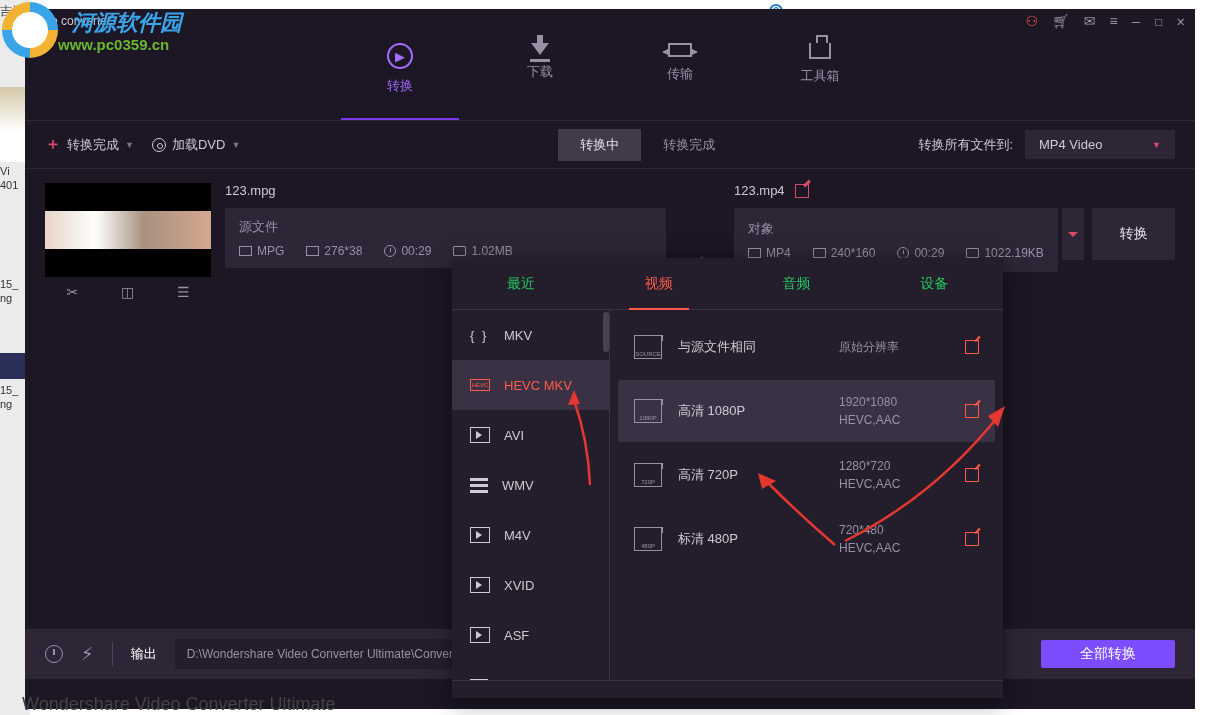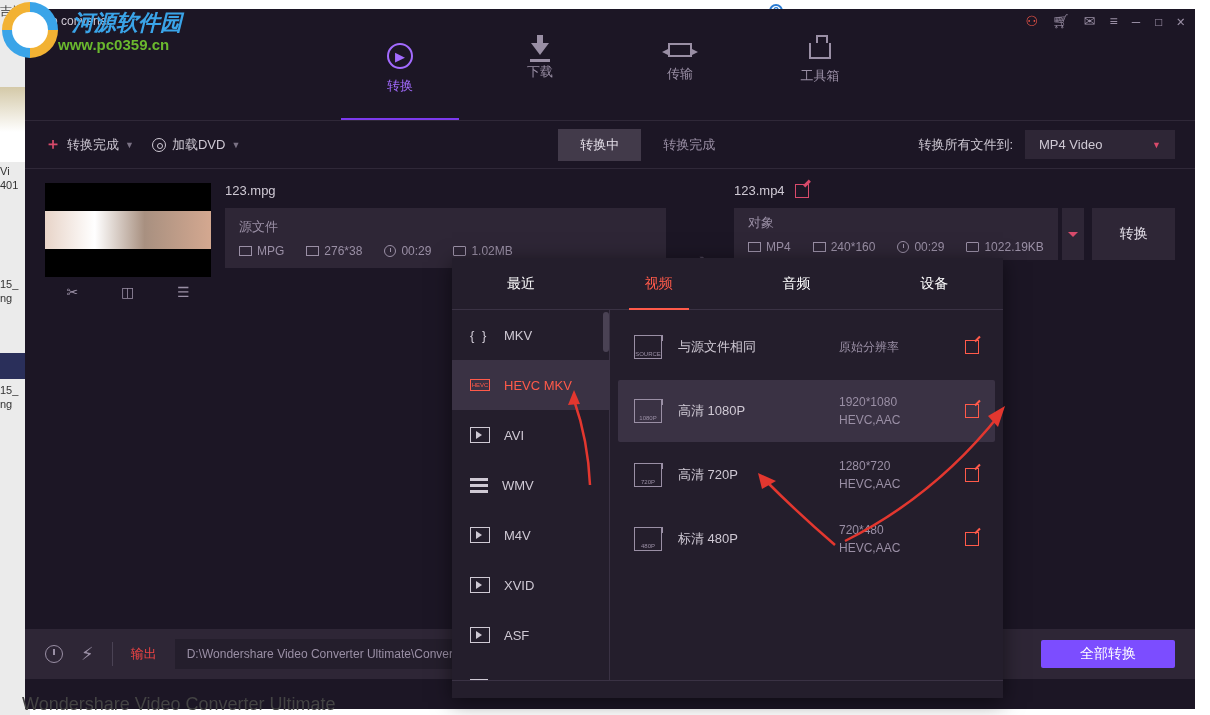--- a/index.html
+++ b/index.html
@@ -58,27 +58,27 @@
 .meta-ic{width:13px;height:10px;border:1px solid #9a8fa5;position:relative}
 .clock-ic{width:12px;height:12px;border:1px solid #9a8fa5;border-radius:50%;position:relative}
 .clock-ic::after{content:"";position:absolute;top:2px;left:5px;width:1px;height:4px;background:#9a8fa5}
 .folder-ic{width:13px;height:10px;border:1px solid #9a8fa5;border-radius:1px}
 .arrow-col{width:40px;display:flex;align-items:center;justify-content:center;padding-top:36px}
 .big-arrow{color:#4a4254;font-size:22px}
 .dst-block{flex:1;min-width:0}
 .dst-head{display:flex;align-items:center;gap:10px;margin-bottom:10px}
 .edit-ic{width:14px;height:14px;border:1.5px solid #d84a6b;display:inline-block;position:relative}
 .edit-ic::after{content:"";position:absolute;top:-3px;right:-3px;width:8px;height:3px;background:#d84a6b;transform:rotate(-45deg)}
-.dst-box{background:#2e2636;padding:6px 14px;display:flex;align-items:flex-start}
+.dst-box{background:#2e2636;padding:12px 14px;display:flex;align-items:flex-start}
 .dd-btn{width:36px;height:52px;background:#2e2636;margin-left:4px;display:flex;align-items:center;justify-content:center;cursor:pointer;position:relative}
 .dd-btn::after{content:"";border-left:5px solid transparent;border-right:5px solid transparent;border-top:5px solid #d84a6b}
 .convert-btn{width:132px;height:52px;background:#2e2636;color:#e5e0ea;display:flex;align-items:center;justify-content:center;cursor:pointer;margin-left:8px;font-size:14px}
 .dropdown{position:absolute;top:258px;left:452px;width:551px;height:440px;background:#241e2c;box-shadow:0 4px 20px rgba(0,0,0,.5);z-index:10}
 .dd-tabs{height:52px;display:flex;border-bottom:1px solid #3a3244}
-.dd-tab{flex:1;display:flex;align-items:center;justify-content:center;color:#ffffff;cursor:pointer;font-size:14px;position:relative}
+.dd-tab{flex:1;display:flex;align-items:center;justify-content:center;color:#22c55e;cursor:pointer;font-size:14px;position:relative}
 .dd-tab.active{color:#ff5a4a}
 .dd-tab.active::after{content:"";position:absolute;bottom:-1px;left:50%;transform:translateX(-50%);width:60px;height:2px;background:#ff5a4a}
 .dd-body{display:flex;height:370px}
 .fmt-col{width:158px;overflow-y:auto;border-right:1px solid #3a3244;position:relative}
 .fmt-scroll{position:absolute;top:2px;right:0;width:6px;height:40px;background:#4a4254;border-radius:3px}
 .fmt-item{height:50px;display:flex;align-items:center;gap:14px;padding-left:18px;color:#cfc9d4;cursor:pointer;font-size:13px}
 .fmt-item.active{background:#3a3244;color:#ff5a4a}
 .fmt-ic{width:20px;height:16px;border:1.5px solid currentColor;position:relative;flex-shrink:0}
 .fmt-ic::after{content:"";position:absolute;top:3px;left:5px;border-top:4px solid transparent;border-bottom:4px solid transparent;border-left:6px solid currentColor}
 .fmt-ic-mkv{width:20px;height:14px;position:relative;flex-shrink:0;color:currentColor}
@@ -103,21 +103,21 @@
 .res-edit::after{content:"";position:absolute;top:-3px;right:-3px;width:7px;height:2px;background:#ff5a4a;transform:rotate(-45deg)}
 .dd-footer{height:18px;border-top:1px solid #3a3244;padding:8px 20px;display:flex;align-items:center;justify-content:space-between;color:#9a8fa5;font-size:12px}
 .red-arrow{position:absolute;z-index:20;pointer-events:none}
 .ra-line{stroke:#e3372f;stroke-width:2.5;fill:none}
 .ra-head{fill:#e3372f}
 .bottombar{position:absolute;bottom:30px;left:0;right:0;height:50px;background:#2e2636;display:flex;align-items:center;padding:0 20px;gap:18px}
 .bb-ic{width:18px;height:18px;border:1.5px solid #9a8fa5;border-radius:50%;position:relative;cursor:pointer}
 .bb-ic::after{content:"";position:absolute;top:3px;left:7px;width:2px;height:6px;background:#9a8fa5}
 .bb-flash{color:#9a8fa5;font-size:18px;cursor:pointer}
 .bb-sep{width:1px;height:24px;background:#4a4254}
-.bb-label{color:#ef4444;font-size:13px}
+.bb-label{color:#ffffff;font-size:13px}
 .bb-path{flex:1;background:#241e2c;padding:8px 12px;color:#9a8fa5;font-size:12px;max-width:285px;overflow:hidden;white-space:nowrap}
 .convert-all{position:absolute;right:20px;width:134px;height:28px;background:#7c4dff;color:#fff;display:flex;align-items:center;justify-content:center;cursor:pointer;font-size:14px;border-radius:2px}
 .logo{position:absolute;top:2px;left:0;width:200px;height:60px;z-index:30;pointer-events:none}
 .logo-circle{width:56px;height:56px;border-radius:50%;background:conic-gradient(#3aa4e8 0 90deg,#f2b233 90deg 180deg,#3aa4e8 180deg 270deg,#f2b233 270deg 360deg);position:absolute;top:0;left:2px;display:flex;align-items:center;justify-content:center}
 .logo-circle::after{content:"";width:36px;height:36px;background:#fff;border-radius:50%}
 .logo-text{position:absolute;top:6px;left:72px;font-size:22px;font-weight:bold;color:#3aa4e8;font-style:italic;white-space:nowrap}
 .logo-url{position:absolute;top:34px;left:58px;font-size:15px;font-weight:bold;color:#6ab82e;white-space:nowrap}
 .cap{position:absolute;bottom:0;left:22px;font-size:18px;color:#444}
 </style>
 </head>

